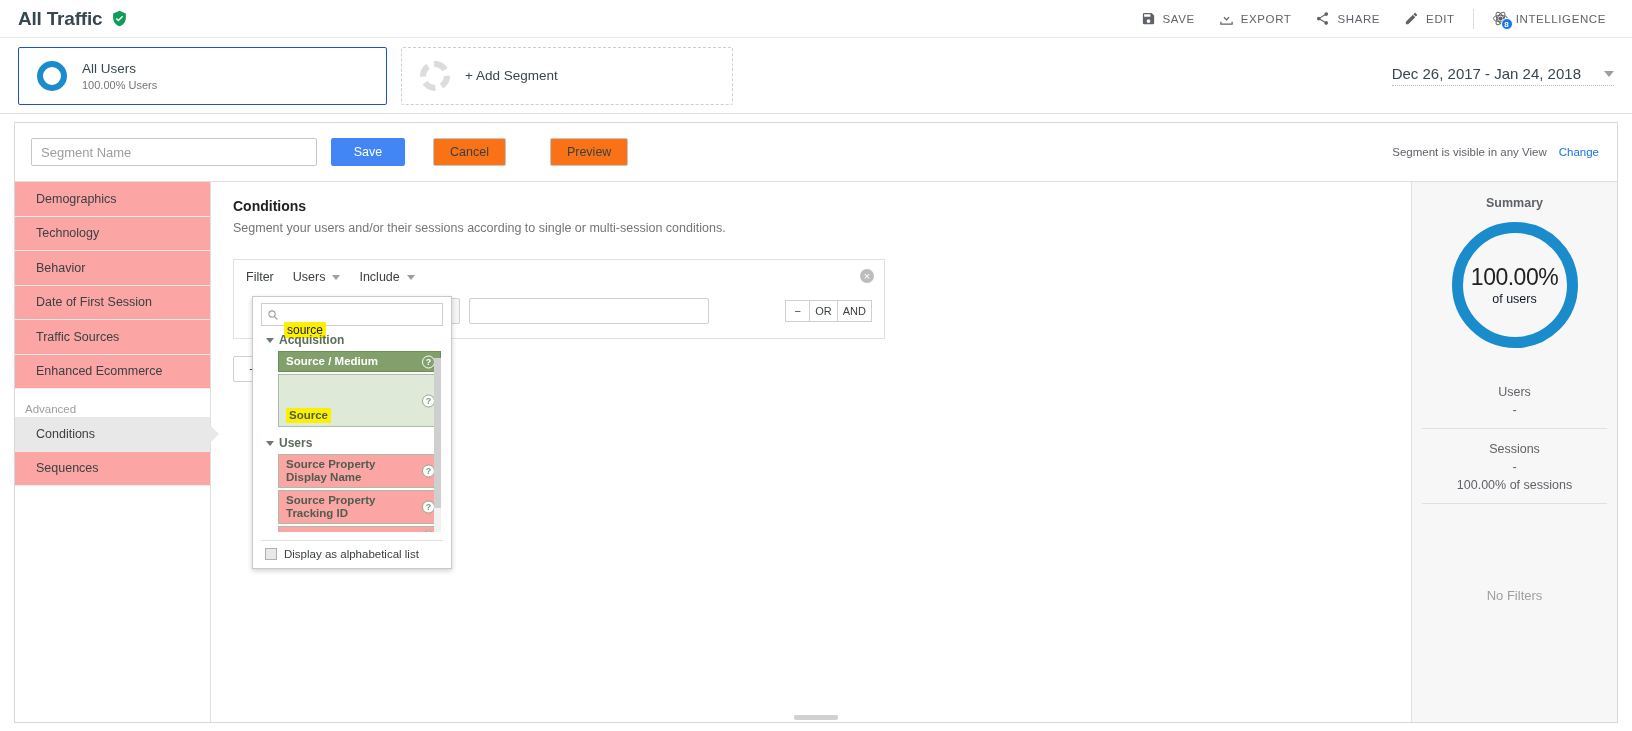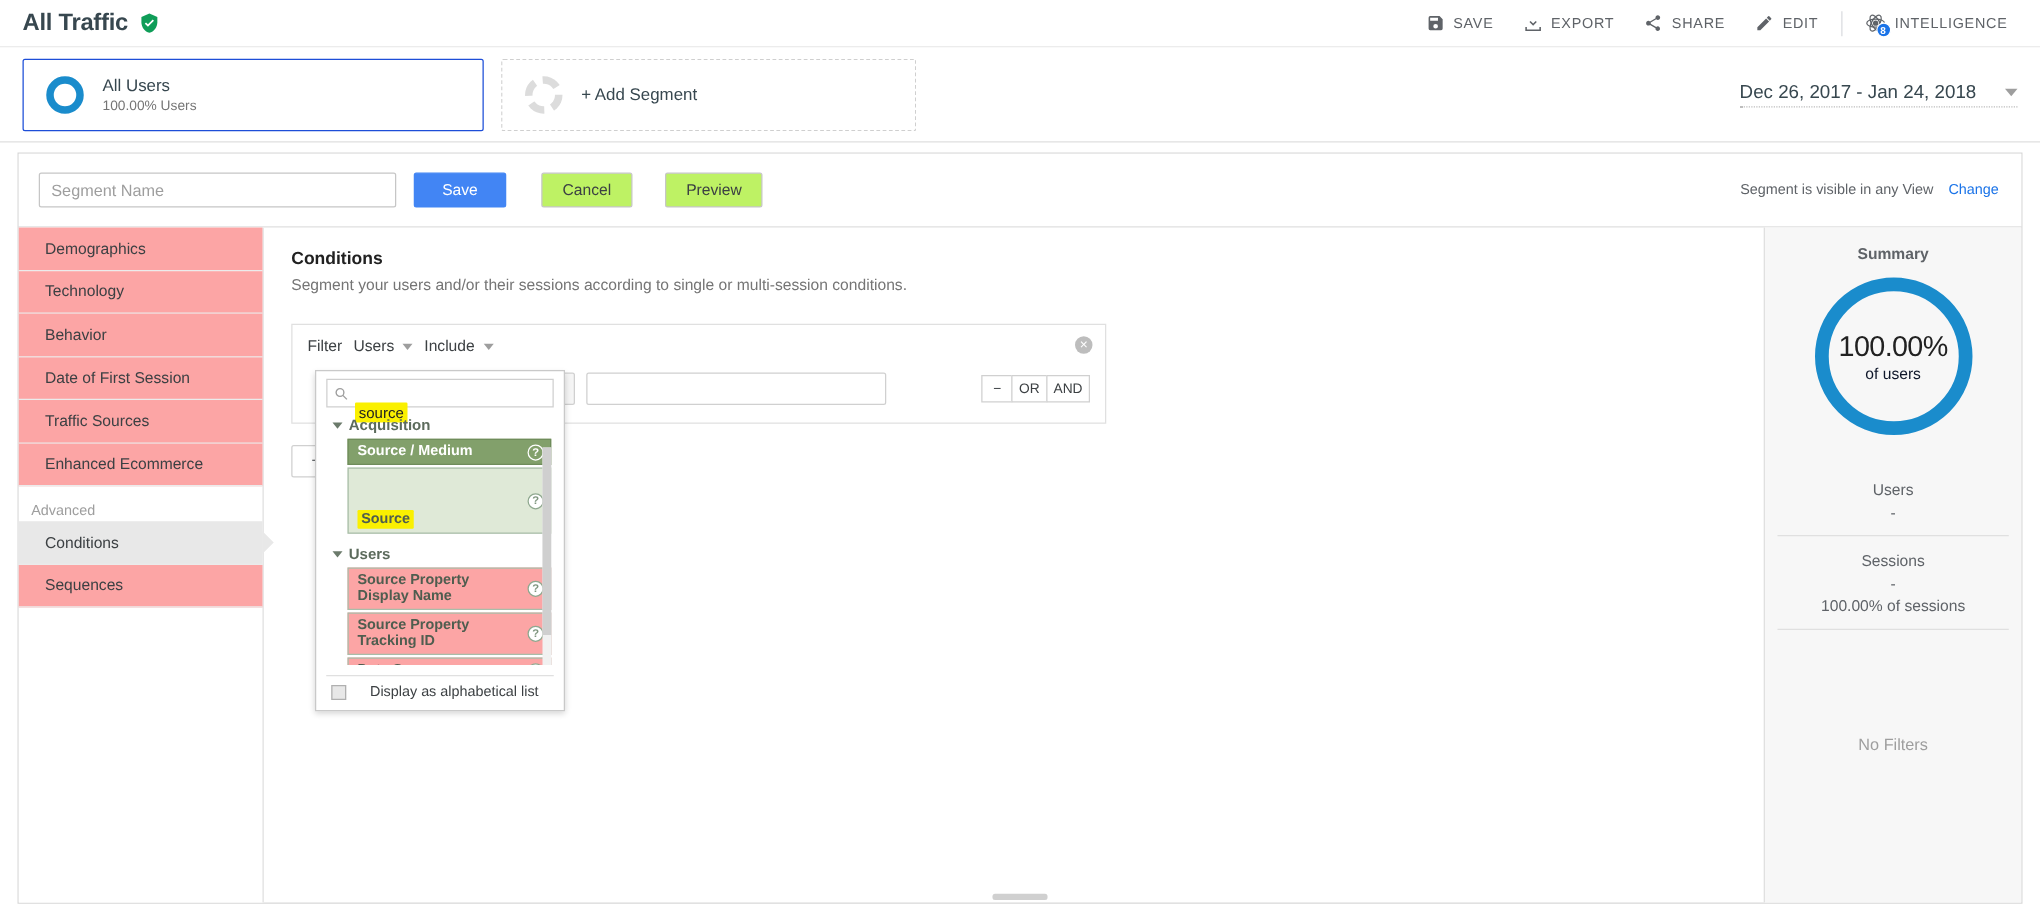--- a/index.html
+++ b/index.html
@@ -71,26 +71,26 @@
     height:58px; display:flex; align-items:center; padding:0 16px; gap:14px;
     background:#fff;
   }
   .seg-name-input {
     width:286px; height:28px; border:1px solid #c6c6c6; border-radius:2px;
     padding:0 9px; font-size:13px; font-family:inherit; color:#3c4043; outline:none; background:#fff;
   }
   .seg-name-input::placeholder { color:#9e9e9e; }
   .btn {
     height:28px; min-width:70px; padding:0 16px; border:1px solid #c6c6c6;
-    background:#bef264; border-radius:2px; font-size:12.5px; font-family:inherit;
+    background:#f97316; border-radius:2px; font-size:12.5px; font-family:inherit;
     color:#3c4043; cursor:pointer; display:flex; align-items:center; justify-content:center;
   }
   .btn.primary { background:#4285f4; border-color:#4285f4; color:#fff; min-width:74px; }
   .btn.cancel { margin-left:14px; }
-  .btn.preview { margin-left:12px; }
+  .btn.preview { margin-left:30px; }
   .visibility {
     margin-left:auto; display:flex; align-items:center; gap:12px;
     font-size:11.5px; color:#5f6368; padding-right:2px;
   }
   .visibility a { color:#1a73e8; text-decoration:none; cursor:pointer; }
 
   .editor-body { flex:1; display:flex; border-top:1px solid #e0e0e0; min-height:0; position:relative; }
 
   
   .leftnav { width:196px; border-right:1px solid #e0e0e0; background:#fff; flex:0 0 auto; }
@@ -112,21 +112,21 @@
 
   
   .main { flex:1; padding:16px 22px; position:relative; min-width:0; }
   .cond-title { font-size:14px; font-weight:bold; color:#212121; margin:0 0 7px 0; }
   .cond-desc { font-size:12.5px; color:#757575; margin:0 0 24px 0; }
 
   .filter-box {
     width:652px; border:1px solid #e0e0e0; background:#fff; position:relative;
     padding:10px 12px 14px 12px;
   }
-  .filter-head { display:flex; align-items:center; gap:9px; font-size:12.5px; color:#3c4043; }
+  .filter-head { display:flex; align-items:center; gap:19px; font-size:12.5px; color:#3c4043; }
   .filter-lbl { color:#3c4043; }
   .mini-select { display:flex; align-items:center; gap:7px; cursor:pointer; color:#3c4043; }
   .caret-sm { width:0; height:0; border-left:4px solid transparent; border-right:4px solid transparent; border-top:5px solid #9e9e9e; }
   .close-x {
     position:absolute; right:10px; top:9px; width:14px; height:14px;
     border-radius:50%; background:#bdbdbd; color:#fff; font-size:11px; line-height:14px;
     text-align:center; cursor:pointer; font-family:"Liberation Sans",sans-serif;
   }
   .filter-row { display:flex; align-items:center; gap:9px; margin-top:14px; padding-left:31px; }
   .dim-btn {
@@ -187,21 +187,21 @@
   .dd-item.hover { background:#82a06b; border-color:#6f8c5b; color:#fff; }
   .dd-item.lighter { background:#dfe9d7; }
   .q-mark {
     position:absolute; right:5px; top:50%; transform:translateY(-50%);
     width:13px; height:13px; border-radius:50%; border:1px solid #8fa88f;
     color:#7f967f; font-size:9px; line-height:11px; text-align:center; background:#fff;
     font-weight:bold; cursor:pointer;
   }
   .dd-item.hover .q-mark { border-color:#fff; color:#fff; background:transparent; }
   .dd-foot { border-top:1px solid #e0e0e0; margin-top:8px; padding:7px 0 2px 4px;
-    display:flex; align-items:flex-end; gap:19px; }
+    display:flex; align-items:flex-end; gap:7px; }
   .cbx { width:12px; height:12px; border:1px solid #b0b0b0; background:#e8e8e8; flex:0 0 auto; }
   .dd-foot-label { font-size:11.5px; color:#3c4043; }
 
   .scrollbar-v {
     position:absolute; right:2px; top:32px; width:7px; height:200px; background:#f1f1f1;
   }
   .scrollbar-v .thumb { position:absolute; left:0; top:0; width:7px; height:150px; background:#cfcfcf; }
 
   
   .summary {

